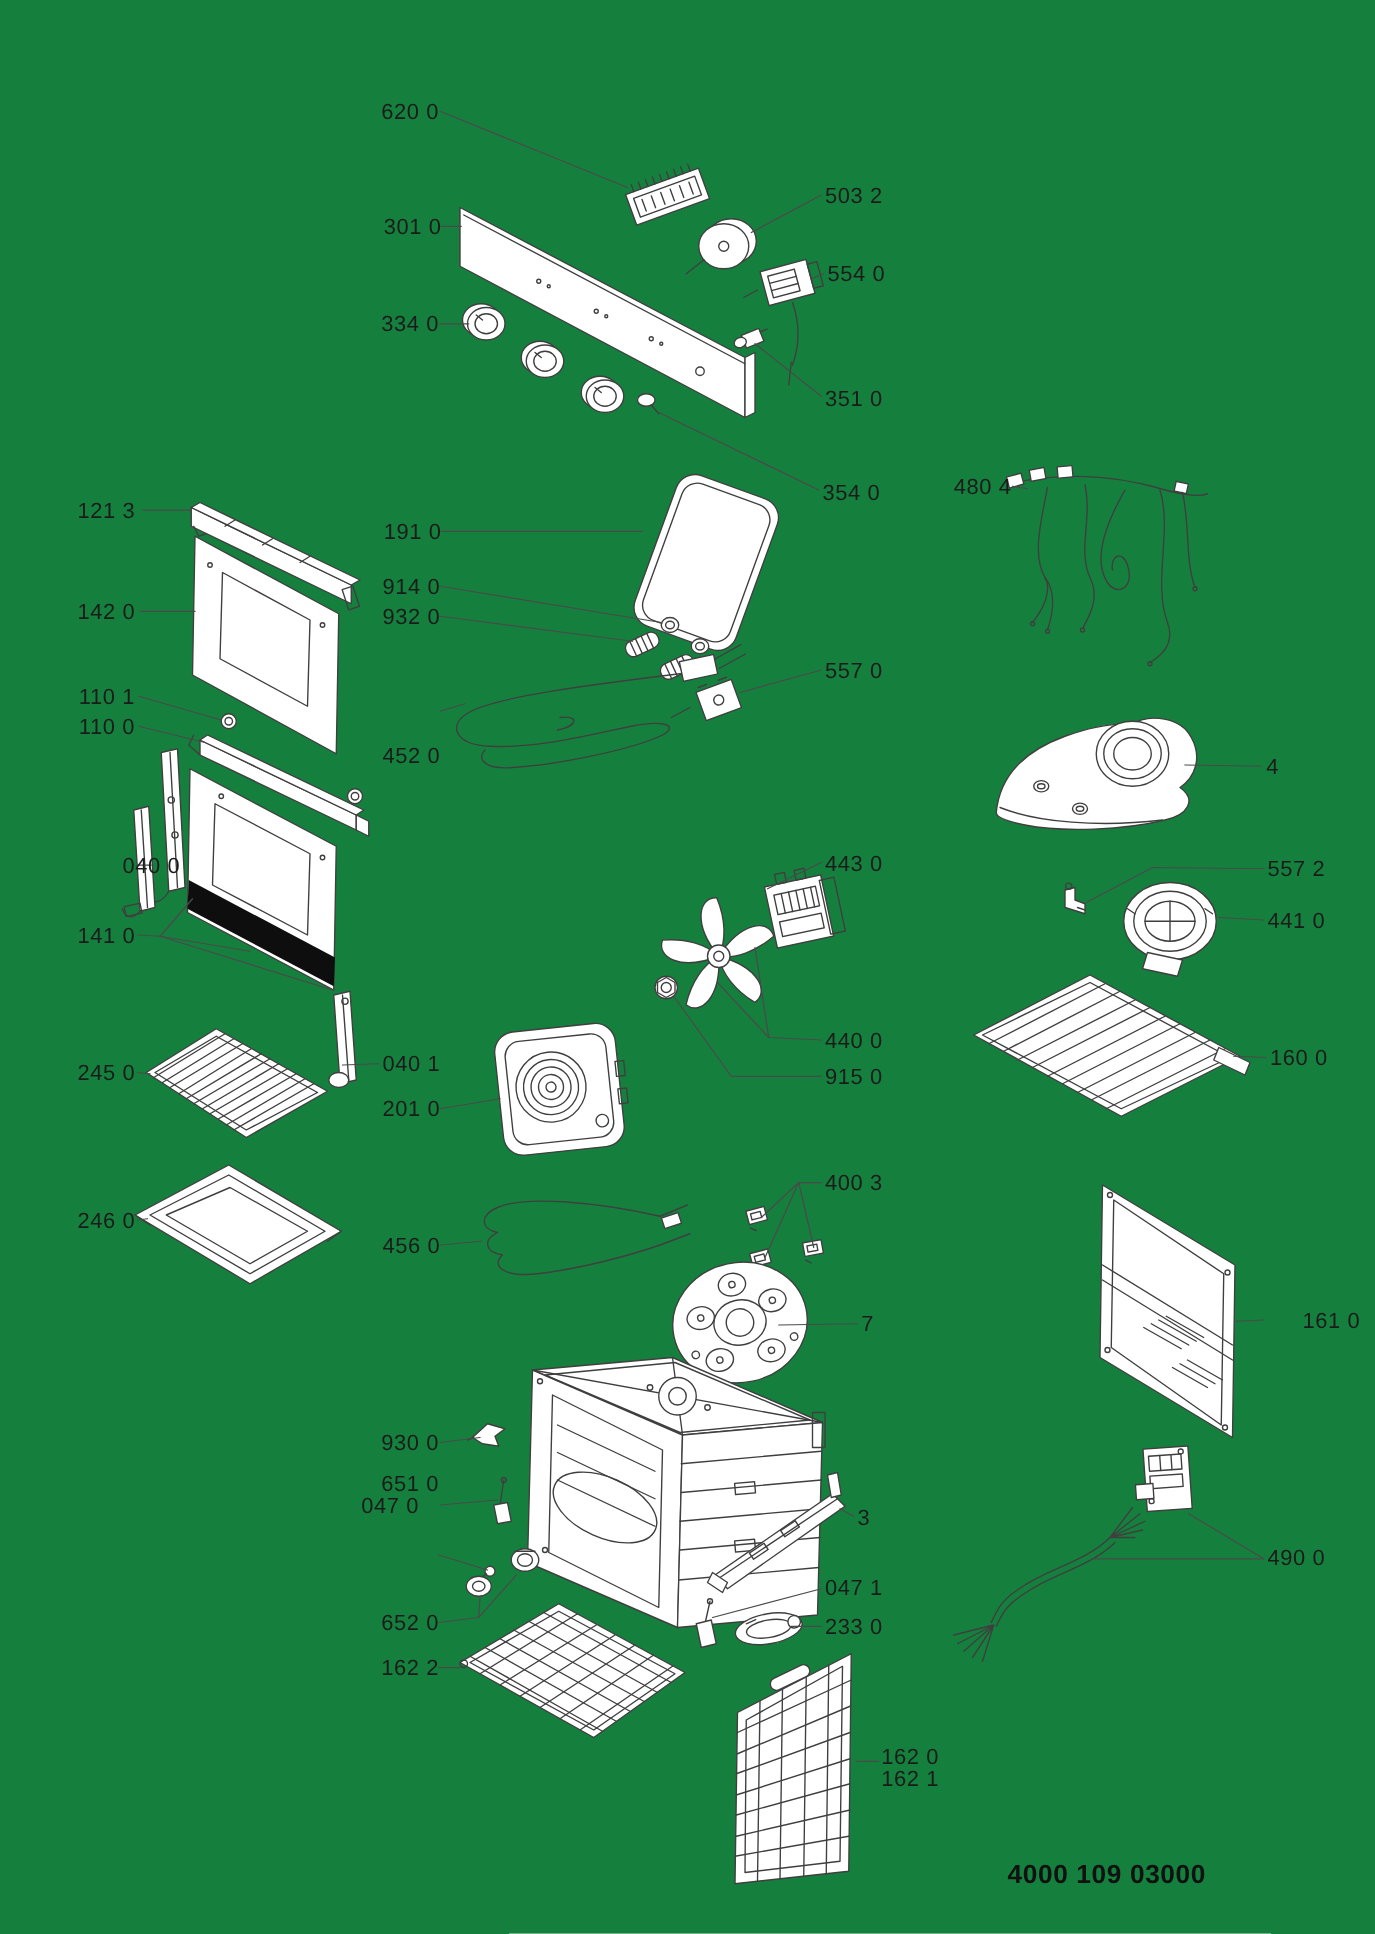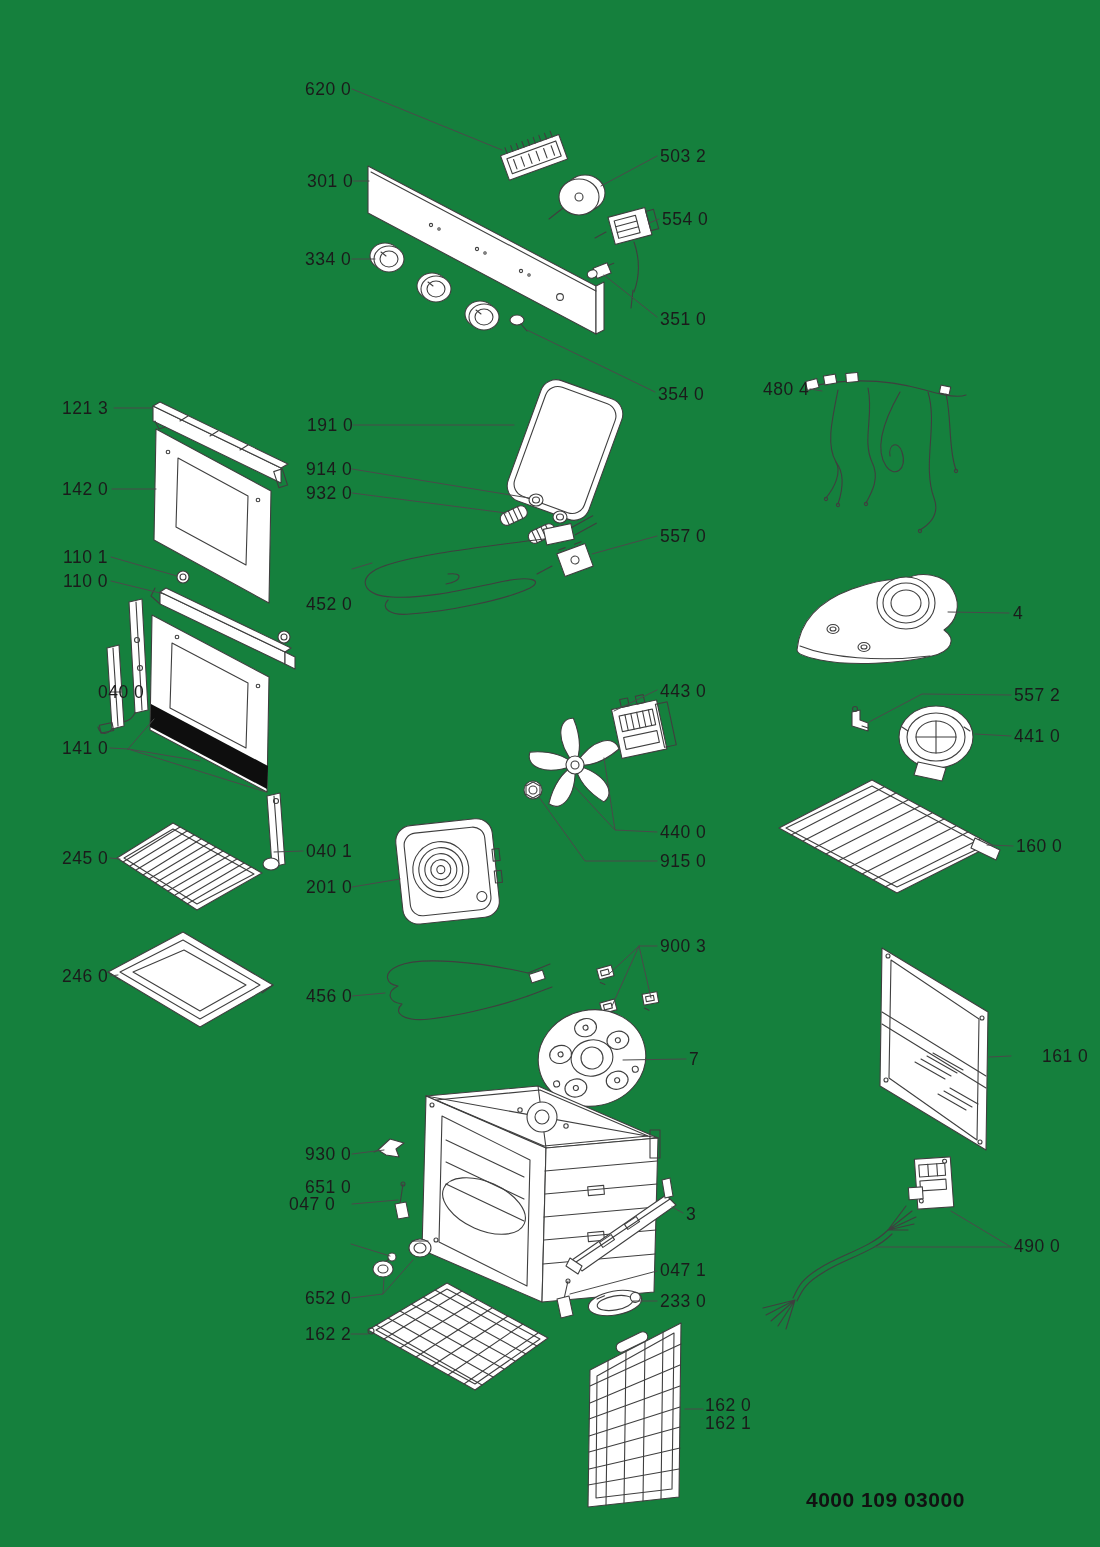--- a/index.html
+++ b/index.html
@@ -557,21 +557,21 @@
       <div class="callout" style="left: 660px; top: 682px;">443 0</div>
       <div class="callout" style="left: 1014px; top: 686px;">557 2</div>
       <div class="callout" style="left: 1014px; top: 727px;">441 0</div>
       <div class="callout" style="left: 62px; top: 739px;">141 0</div>
       <div class="callout" style="left: 660px; top: 823px;">440 0</div>
       <div class="callout" style="left: 1016px; top: 837px;">160 0</div>
       <div class="callout" style="left: 306px; top: 842px;">040 1</div>
       <div class="callout" style="left: 62px; top: 849px;">245 0</div>
       <div class="callout" style="left: 660px; top: 852px;">915 0</div>
       <div class="callout" style="left: 306px; top: 878px;">201 0</div>
-      <div class="callout" style="left: 660px; top: 937px;">900 3</div>
+      <div class="callout" style="left: 660px; top: 937px;">400 3</div>
       <div class="callout" style="left: 62px; top: 967px;">246 0</div>
       <div class="callout" style="left: 306px; top: 987px;">456 0</div>
       <div class="callout" style="left: 1042px; top: 1047px;">161 0</div>
       <div class="callout" style="left: 689px; top: 1050px;">7</div>
       <div class="callout" style="left: 305px; top: 1145px;">930 0</div>
       <div class="callout" style="left: 289px; top: 1195px; text-align: center;">047 0</div>
       <div class="callout" style="left: 686px; top: 1205px;">3</div>
       <div class="callout" style="left: 305px; top: 1178px;">651 0</div>
       <div class="callout" style="left: 1014px; top: 1237px;">490 0</div>
       <div class="callout" style="left: 660px; top: 1221px; margin-top: 40px;">047 1</div>

